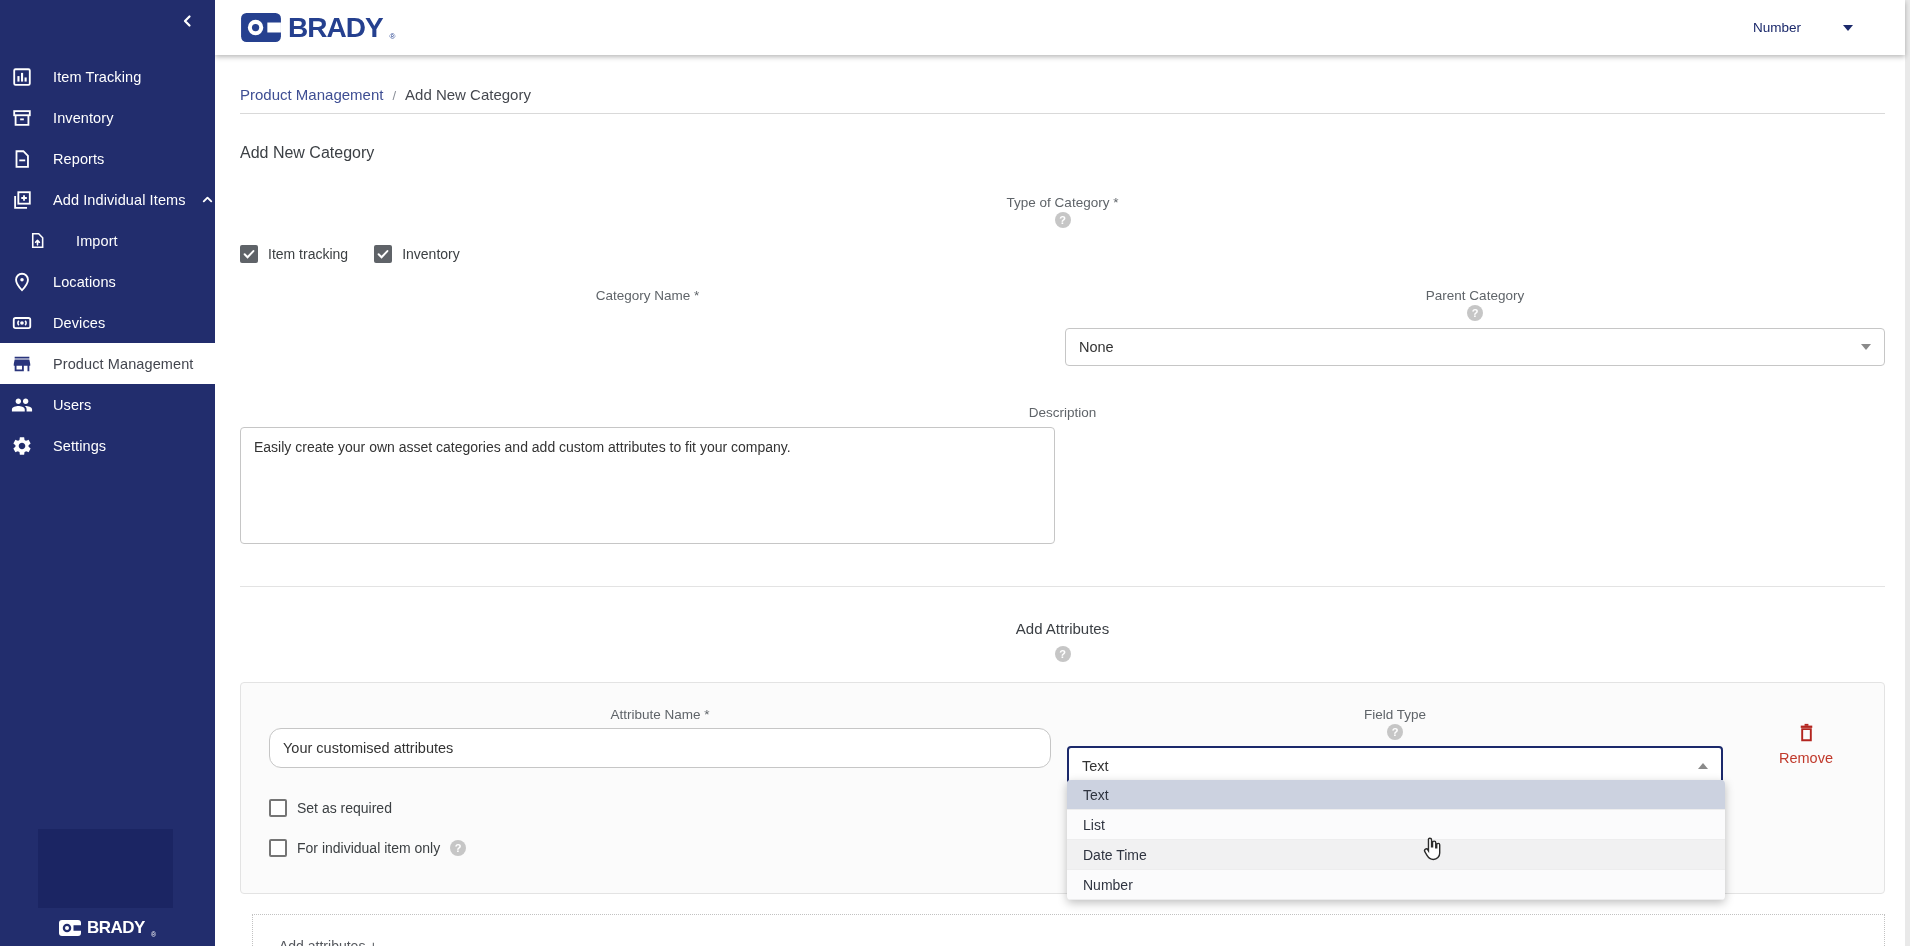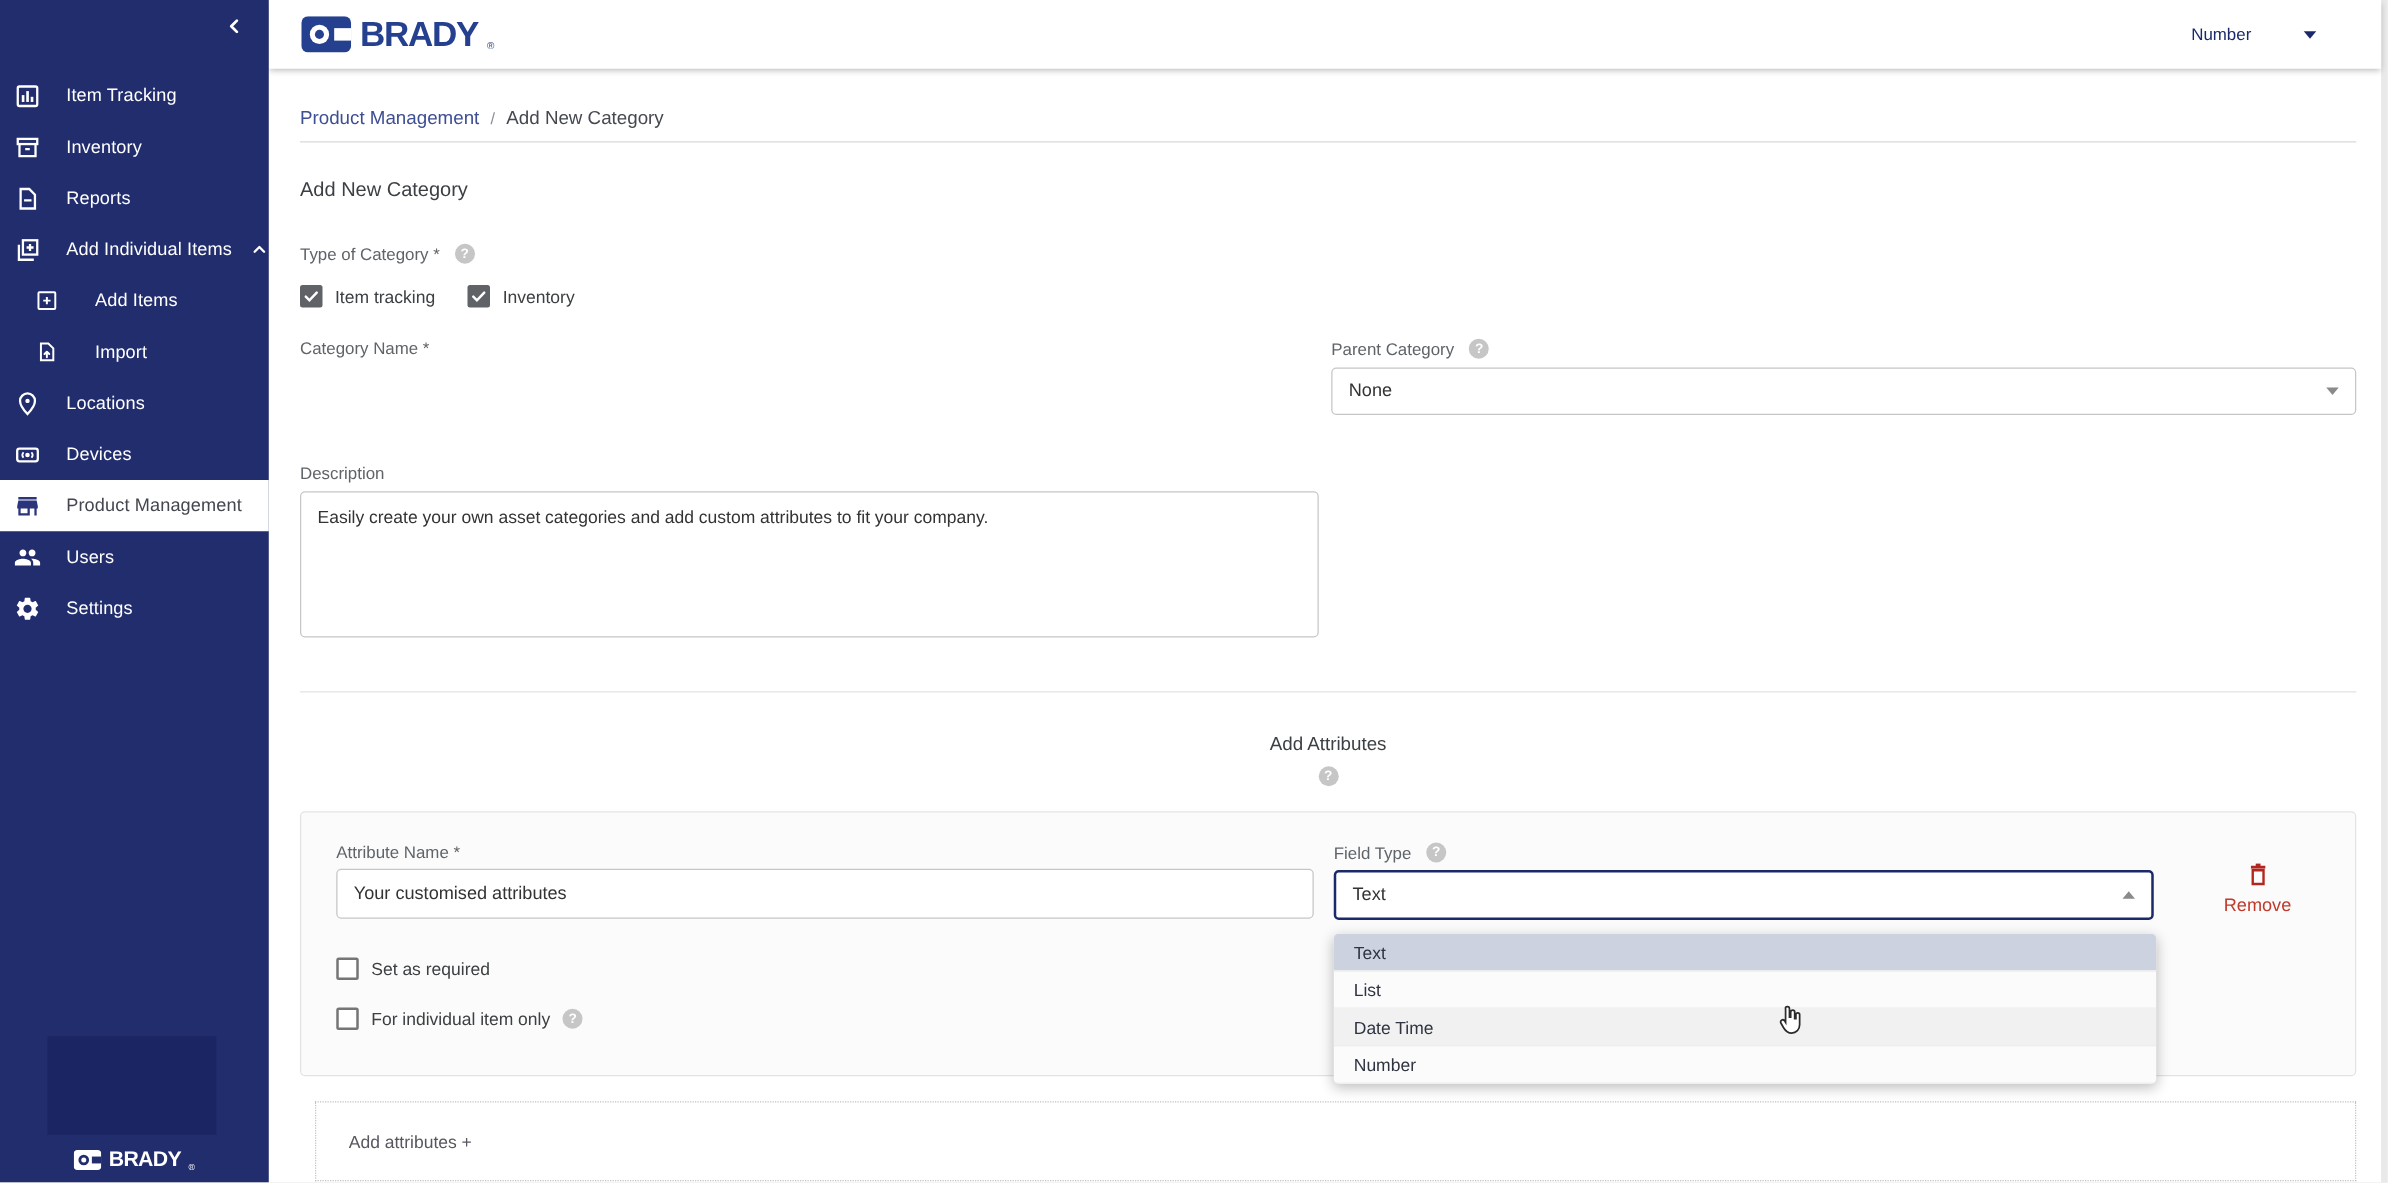--- a/index.html
+++ b/index.html
@@ -51,21 +51,21 @@
   .content { position:absolute; left:25px; top:55px; width:1645px; }
 
   .breadcrumb { margin-top:31px; font-size:15px; display:flex; gap:9px; align-items:baseline; }
   .crumb-parent { color:#3e4e93; cursor:pointer; }
   .crumb-sep { color:#8a8f98; font-size:13px; }
   .crumb-current { color:#45484f; }
   .rule { border:none; border-top:1px solid #d9d9d9; margin-top:10px; }
 
   .page-title { margin-top:30px; font-size:16px; font-weight:500; color:#3c4045; }
 
-  .field-label { font-size:13.5px; color:#5f6469; display:flex; align-items:center; gap:12px; }
+  .field-label { font-size:13.5px; color:#5f6469; display:flex; align-items:center; gap:2px;flex-direction:column; }
   .help-icon { width:16px; height:16px; border-radius:50%; background:#c6c6c6; color:#fff;
                font-size:11px; font-weight:700; display:inline-flex; align-items:center;
                justify-content:center; }
 
   .type-label { margin-top:33px; }
   .check-row { margin-top:17px; display:flex; align-items:center; gap:26px; }
   .check-pair { display:flex; align-items:center; gap:10px; cursor:pointer; }
   .checkbox { width:18px; height:18px; border-radius:2px; }
   .checkbox.checked { background:#5f6368; display:flex; align-items:center; justify-content:center; }
   .checkbox.unchecked { background:#fff; border:2px solid #757575; }
@@ -193,29 +193,20 @@
             </svg>
         </span>
         <span class="nav-label">Add Individual Items</span>
         <span class="expand">
           <svg viewBox="0 0 24 24" width="15" height="15">
               <polyline points="6,15 12,9 18,15" fill="none" stroke="#fff" stroke-width="3" stroke-linecap="round" stroke-linejoin="round"></polyline>
             </svg>
         </span>
       </div>
 
-      <div class="nav-item sub">
-        <span class="nav-icon">
-          <svg viewBox="0 0 24 24" width="19" height="19">
-              <rect x="3.5" y="3.5" width="17" height="17" rx="1" fill="none" stroke="#fff" stroke-width="2"></rect>
-              <path d="M12 8.3v7.4M8.3 12h7.4" stroke="#fff" stroke-width="2"></path>
-            </svg>
-        </span>
-        <span class="nav-label">Add Items</span>
-      </div>
 
       <div class="nav-item sub">
         <span class="nav-icon">
           <svg viewBox="0 0 24 24" width="19" height="19">
               <path d="M6 3.5h7.5l5 5V20.5H6z" fill="none" stroke="#fff" stroke-width="2"></path>
               <path d="M12 17.5v-5.5M9.6 14.2l2.4-2.4 2.4 2.4" fill="none" stroke="#fff" stroke-width="2" stroke-linecap="round" stroke-linejoin="round"></path>
             </svg>
         </span>
         <span class="nav-label">Import</span>
       </div>
@@ -361,21 +352,21 @@
       <div class="attrs-title">
         <span>Add Attributes</span>
         <span class="help-icon">?</span>
       </div>
 
       
       <div class="attr-card">
         <div class="attr-row">
           <div class="attr-name-col">
             <div class="field-label">Attribute Name *</div>
-            <input class="text-input" type="text" style="margin-top: 6px; height: 40px;" value="Your customised attributes">
+            <input class="text-input" type="text" style="margin-top: 6px; height: 40px; border-radius: 12px;" value="Your customised attributes">
           </div>
           <div class="field-type-col">
             <div class="field-label">
               <span>Field Type</span>
               <span class="help-icon">?</span>
             </div>
             <div class="select-box field-type-select">
               <span>Text</span>
               <span class="sel-caret-up"></span>
             </div>

